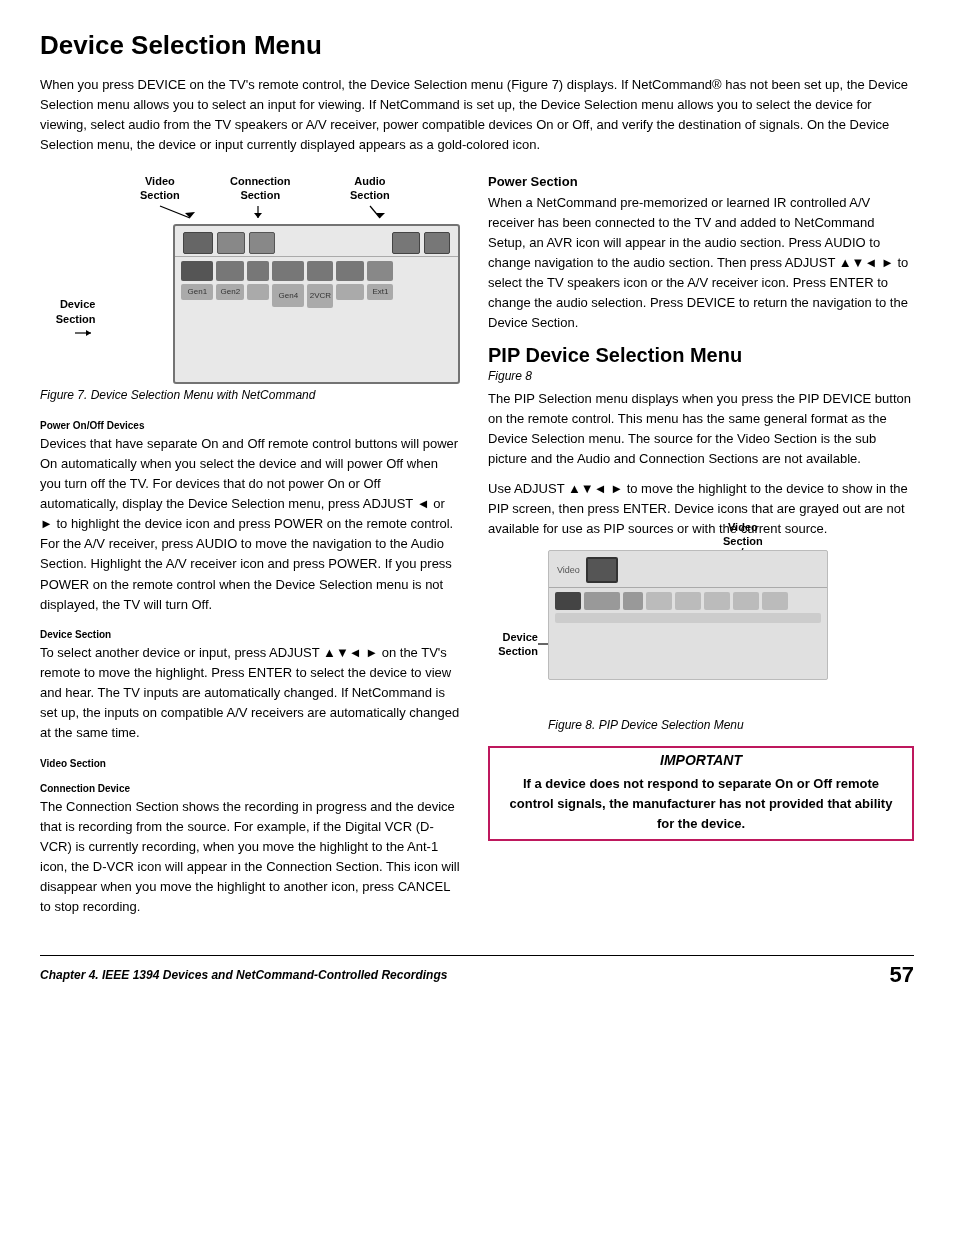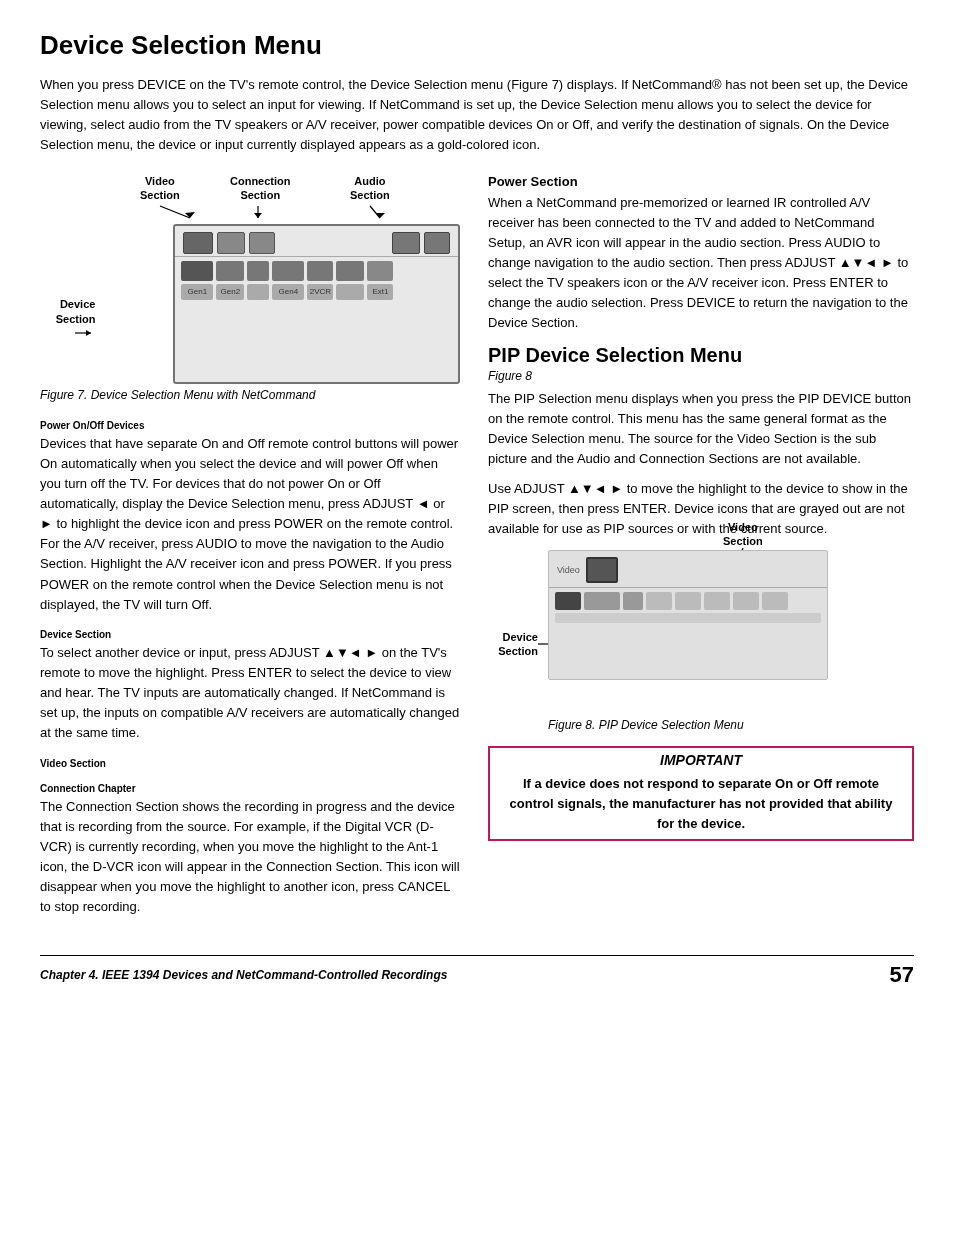--- a/index.html
+++ b/index.html
@@ -197,22 +197,22 @@
               <div style="width:22px;height:20px;background:#777;border-radius:2px;"></div>
               <div style="width:32px;height:20px;background:#777;border-radius:2px;"></div>
               <div style="width:26px;height:20px;background:#777;border-radius:2px;"></div>
               <div style="width:28px;height:20px;background:#777;border-radius:2px;"></div>
               <div style="width:26px;height:20px;background:#888;border-radius:2px;"></div>
             </div>
             <div style="display:flex; gap:3px;">
               <div style="width:32px;height:16px;background:#aaa;border-radius:2px;font-size:8px;color:#333;display:flex;align-items:center;justify-content:center;">Gen1</div>
               <div style="width:28px;height:16px;background:#aaa;border-radius:2px;font-size:8px;color:#333;display:flex;align-items:center;justify-content:center;">Gen2</div>
               <div style="width:22px;height:16px;background:#aaa;border-radius:2px;"></div>
-              <div style="width:32px;height:16px;background:#aaa;border-radius:2px;font-size:8px;color:#333;display:flex;align-items:center;justify-content:center;">Gen4</div>
-              <div style="width:26px;height:16px;background:#aaa;border-radius:2px;font-size:8px;color:#333;display:flex;align-items:center;justify-content:center;">2VCR</div>
+              <div style="width:32px;height:23px;background:#aaa;border-radius:2px;font-size:8px;color:#333;display:flex;align-items:center;justify-content:center;">Gen4</div>
+              <div style="width:26px;height:24px;background:#aaa;border-radius:2px;font-size:8px;color:#333;display:flex;align-items:center;justify-content:center;">2VCR</div>
               <div style="width:28px;height:16px;background:#aaa;border-radius:2px;"></div>
               <div style="width:26px;height:16px;background:#aaa;border-radius:2px;font-size:8px;color:#333;display:flex;align-items:center;justify-content:center;">Ext1</div>
             </div>
           </div>
         </div>
       </div>
 
       <p class="fig-caption">Figure 7. Device Selection Menu with NetCommand</p>
     </div>
 
@@ -224,21 +224,21 @@
     <div>
       <p class="section-heading">Device Section</p>
       <p class="section-text">To select another device or input, press ADJUST ▲▼◄ ► on the TV's remote to move the highlight. Press ENTER to select the device to view and hear.  The TV inputs are automatically changed.  If NetCommand is set up, the inputs on compatible A/V receivers are automatically changed at the same time.</p>
     </div>
 
     <div>
       <p class="section-heading">Video Section</p>
     </div>
 
     <div>
-      <p class="section-heading">Connection Chapter</p>
+      <p class="section-heading">Connection Device</p>
       <p class="section-text">The Connection Section shows the recording in progress and the device that is recording from the source.  For example, if the Digital VCR (D-VCR) is currently recording, when you move the highlight to the Ant-1 icon, the D-VCR icon will appear in the Connection Section.  This icon will disappear when you move the highlight to another icon, press CANCEL to stop recording.</p>
     </div>
 
   </div>
 
   <div class="right-col">
 
     <div>
       <p class="right-section-heading">Power Section</p>
       <p class="right-section-text">When a NetCommand pre-memorized or learned IR controlled A/V receiver has been connected to the TV and added to NetCommand Setup, an AVR icon will appear in the audio section.  Press AUDIO  to change navigation to the audio section.  Then press ADJUST ▲▼◄ ► to select the TV speakers icon or the A/V receiver icon.  Press ENTER to change the audio selection.  Press DEVICE to return the navigation to the Device Section.</p>

